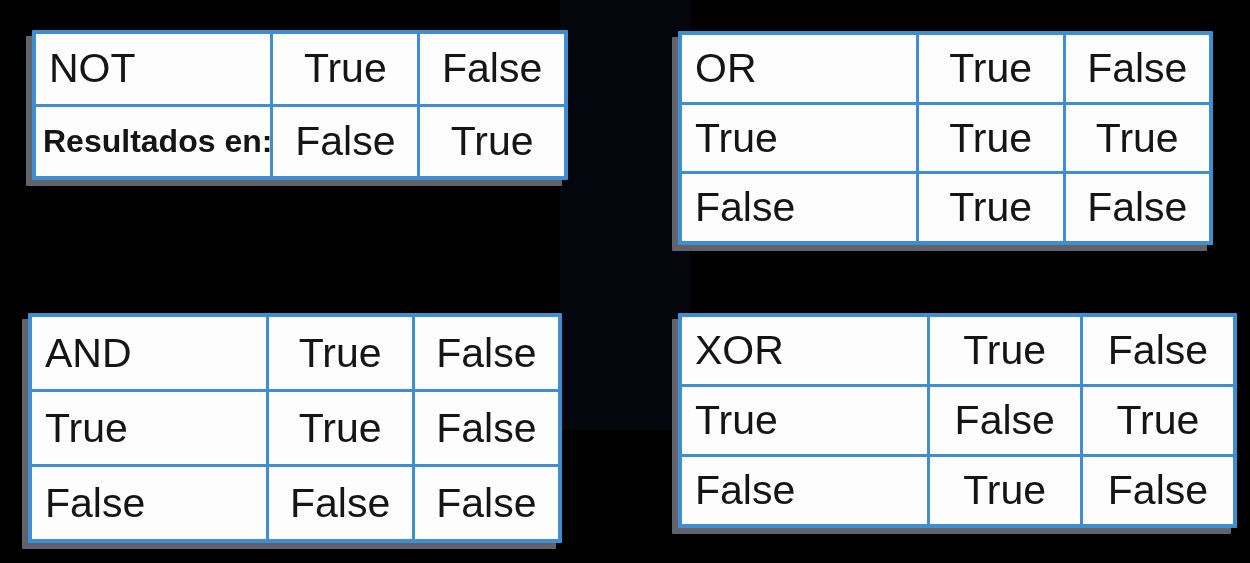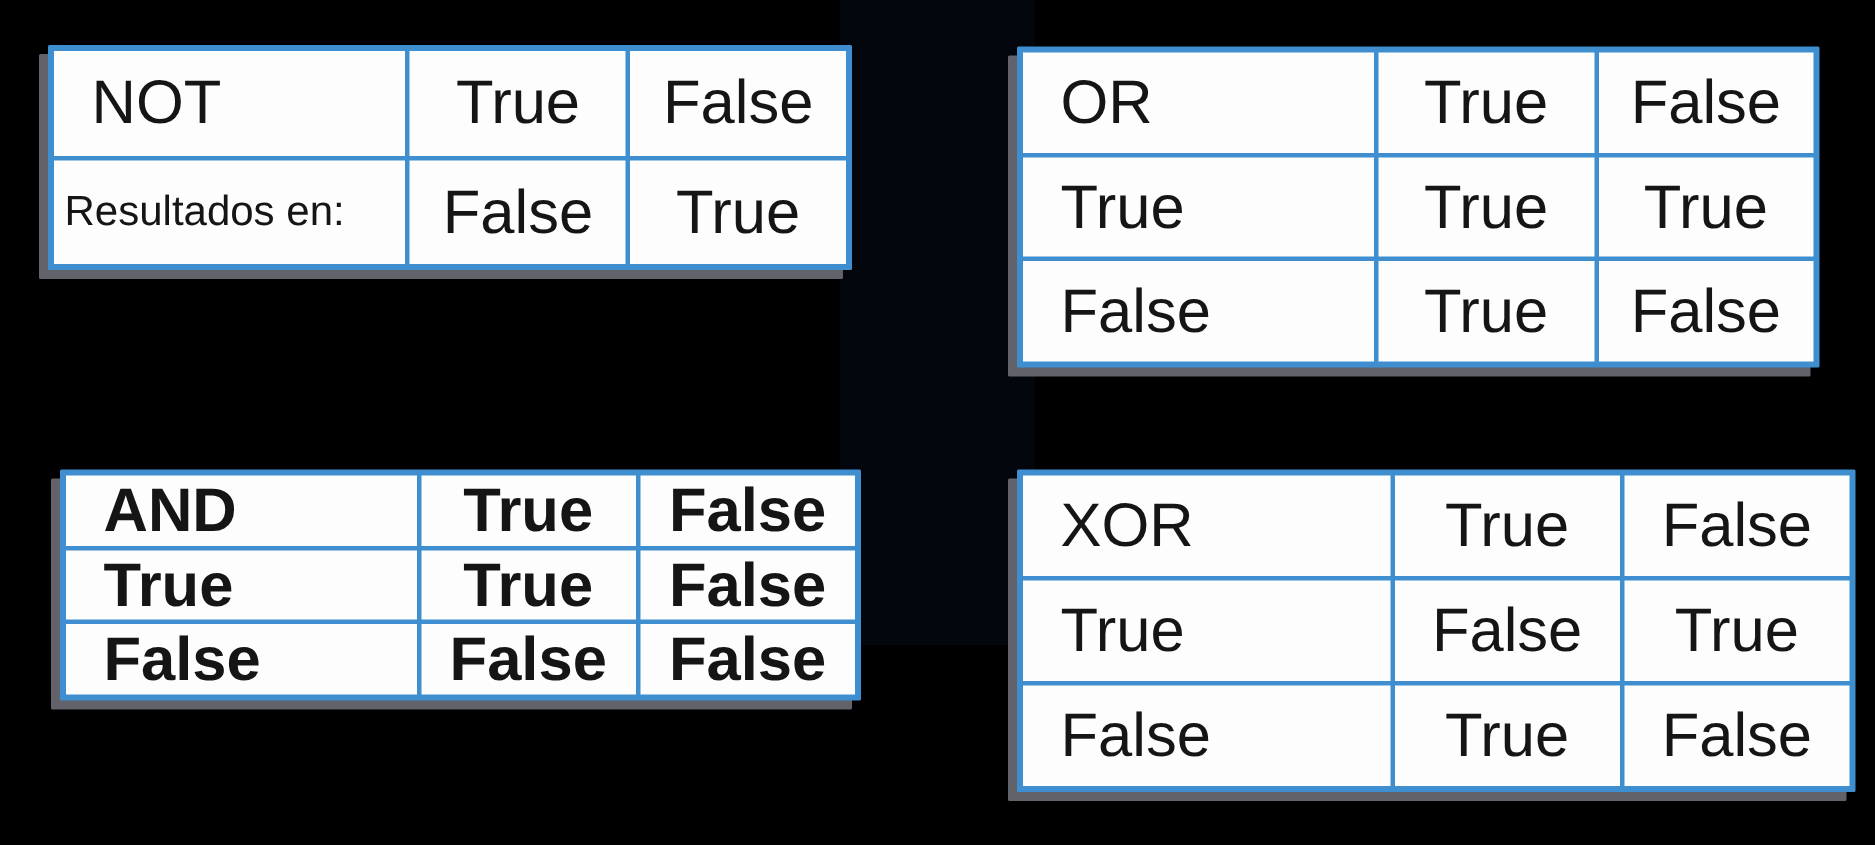--- a/index.html
+++ b/index.html
@@ -30,51 +30,51 @@
     flex-direction: column;
     gap: 3px;
     padding: 4px;
     background: #3e8ed0;          
     box-shadow: -6px 6px 0 0 #62626a; 
     box-sizing: border-box;
     border-radius: 1px;
   }
   .t-not { left: 32px;  top: 30px;  width: 536px; height: 150px; }
   .t-or  { left: 678px; top: 31px;  width: 535px; height: 214px; text-align: center; }
-  .t-and { left: 40px;  top: 313px; width: 534px; height: 154px; font-weight: bold; }
+  .t-and { left: 28px;  top: 313px; width: 534px; height: 230px; }
   .t-xor { left: 678px; top: 313px; width: 559px; height: 215px; }
 
   .t-row {
     display: flex;
     flex: 1 1 0;
     gap: 3px;
     min-height: 0;
   }
   .t-cell {
     background: #fdfdfe;
     display: flex;
     align-items: center;
     color: #151515;
     font-size: 41px;
     overflow: hidden;
     white-space: nowrap;
   }
   .c-label {
     flex: 0 0 44.4%;
     justify-content: flex-start;
-    padding-left: 25px;
+    padding-left: 13px;
     box-sizing: border-box;
   }
   .c-value {
     flex: 1 1 0;
     justify-content: center;
   }
   .caption {
-    font-weight: normal;
-    font-size: 28px;
+    font-weight: bold;
+    font-size: 32px;
     padding-left: 7px;
   }
 </style>
 </head>
 <body>
 
 <div class="screen">
   <div class="bg-tint"></div>
 
   <div class="truth-table t-not">

